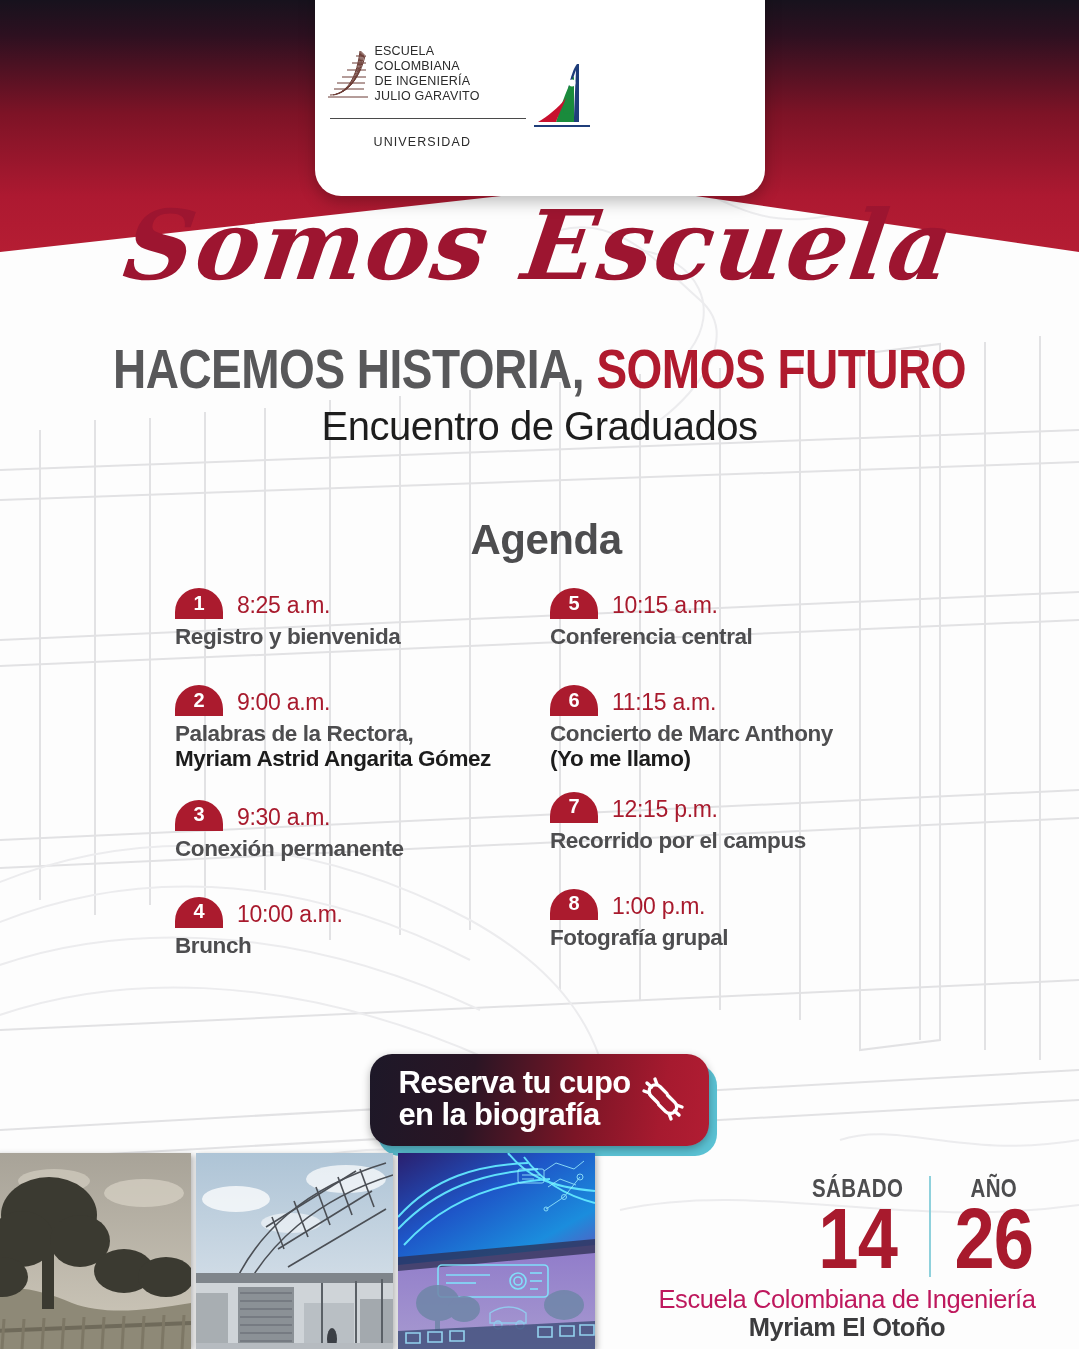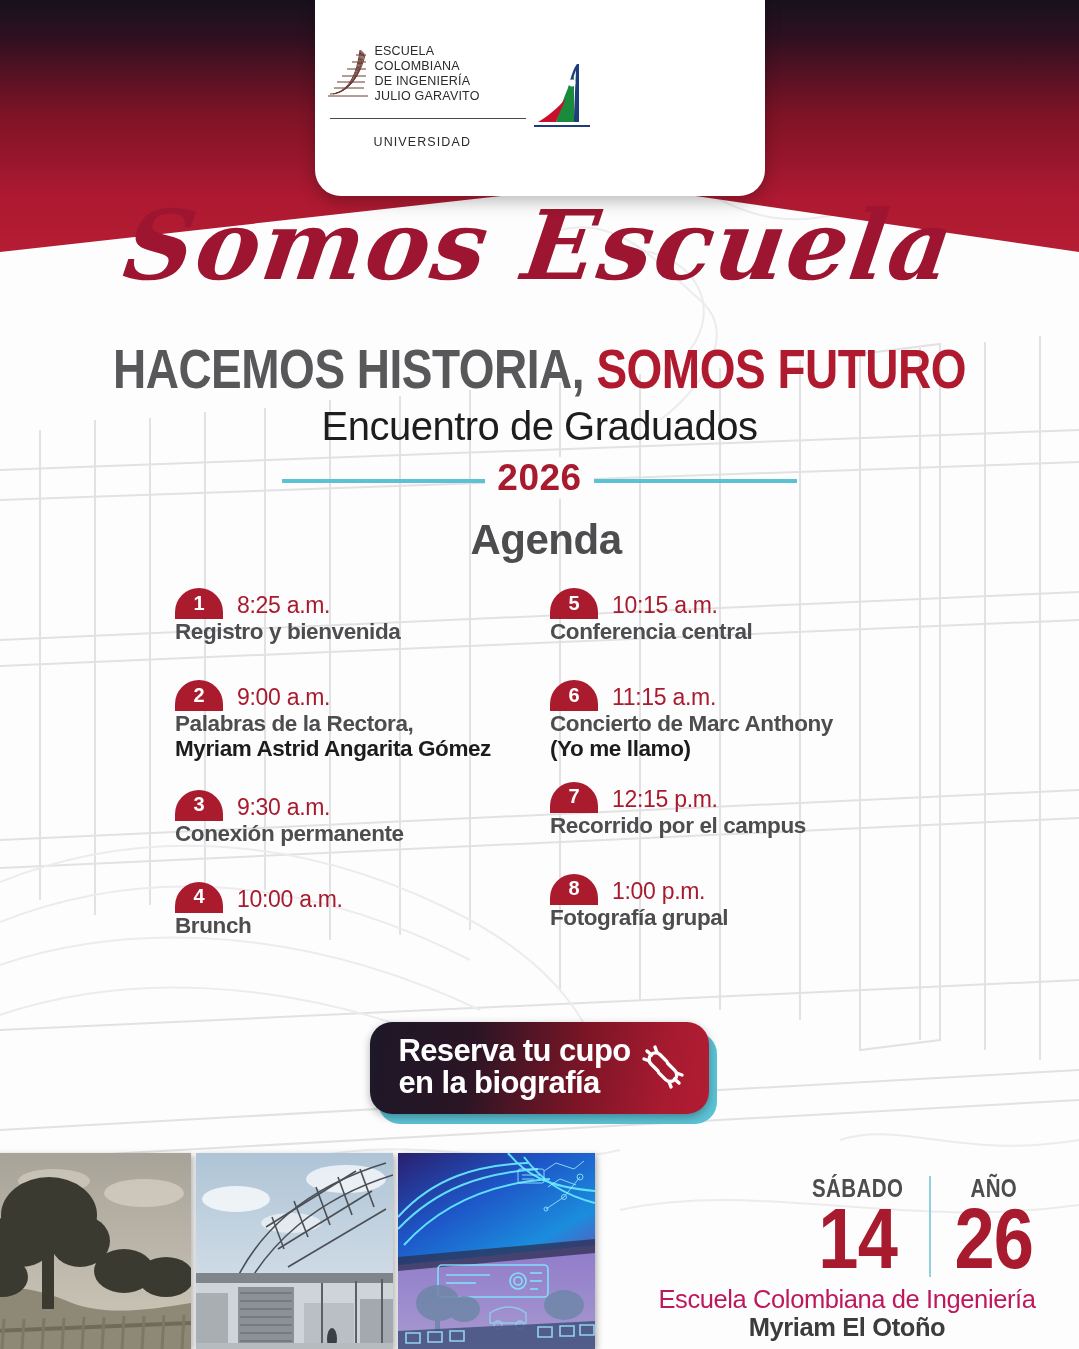--- a/index.html
+++ b/index.html
@@ -27,21 +27,21 @@
     clip-path:polygon(0 0,100% 0,100% 100%,0 66%);
     filter:drop-shadow(0 6px 8px rgba(0,0,0,.22));}
 
   
   .logo-card{position:absolute;top:-26px;left:50%;transform:translateX(-50%);
     width:450px;height:200px;background:#fff;border-radius:0 0 26px 26px;
     box-shadow:0 6px 16px rgba(0,0,0,.25);
     display:flex;align-items:center;justify-content:center;gap:6px;z-index:6;padding-top:22px;}
 
   .uni-logo{display:flex;align-items:flex-start;gap:8px;flex-direction:column;width:200px;}
-  .uni-top{display:flex;align-items:flex-start;gap:7px;}
+  .uni-top{display:flex;align-items:center;gap:7px;}
   .uni-mark{width:40px;height:58px;flex:none;}
   .uni-words{font-size:12.5px;line-height:1.22;color:#2b2b2b;letter-spacing:.2px;white-space:nowrap;}
   .uni-words span{display:block;}
   .uni-rule{width:196px;height:1px;background:#4a4a4a;margin:5px 0 0 2px;}
   .uni-sub{font-size:12.5px;color:#2b2b2b;letter-spacing:1.1px;margin:8px 0 0 46px;}
 
   .aeci-logo{display:flex;align-items:center;gap:5px;width:218px;}
   .aeci-mark{width:56px;height:72px;flex:none;}
   .aeci-words{display:flex;flex-direction:column;align-items:flex-start;}
   .aeci-name{font-size:34px;font-weight:bold;color:#1f3d7a;letter-spacing:-1px;line-height:.92;}
@@ -70,31 +70,31 @@
   
   .agenda{position:absolute;top:588px;left:0;right:0;display:flex;padding:0 170px 0 175px;gap:40px;}
   .col{flex:1;display:flex;flex-direction:column;}
   .col-right{margin-left:-24px;}
   .item{margin-bottom:18px;}
   .item-head{display:flex;align-items:flex-end;gap:14px;}
   .badge{width:48px;height:30px;background:#ab1b2e;border-radius:26px 26px 0 0;
     color:#fff;font-size:20px;font-weight:bold;display:flex;align-items:center;justify-content:center;
     padding-bottom:1px;flex:none;}
   .time{font-size:23px;color:#a81a2d;line-height:1;padding-bottom:2px;letter-spacing:-.3px;}
-  .desc{font-size:22.5px;font-weight:bold;color:#4d4d4f;line-height:1.12;letter-spacing:-.4px;}
+  .desc{font-size:22.5px;font-weight:bold;color:#4d4d4f;line-height:1.12;margin-top:5px;letter-spacing:-.4px;}
   .desc .strong{color:#1c1c1c;display:block;}
   .it-2{margin-bottom:28px;}
   .it-1{margin-bottom:36px;}
   .it-3{margin-bottom:36px;}
   .it-5{margin-bottom:36px;}
   .it-6{margin-bottom:20px;}
   .it-7{margin-bottom:36px;}
 
   
-  .cta-wrap{position:absolute;top:1022px;left:0;right:0;display:flex;justify-content:center;}
+  .cta-wrap{position:absolute;top:1054px;left:0;right:0;display:flex;justify-content:center;}
   .cta{position:relative;}
   .cta-shadow{position:absolute;left:8px;top:10px;width:100%;height:100%;border-radius:22px;background:#5bc2d4;}
   .cta-btn{position:relative;display:flex;align-items:center;gap:8px;
     padding:13px 22px 15px 28px;border-radius:22px;
     background:linear-gradient(100deg,#1d1828 0%,#2a1524 30%,#7c1526 62%,#a61a2f 85%,#b21d33 100%);
     box-shadow:0 3px 8px rgba(0,0,0,.3);}
   .cta-text{color:#fff;font-size:31px;font-weight:bold;line-height:1.04;letter-spacing:-.6px;}
   .cta-text .l2{display:block;}
   .cta-icon{width:48px;height:48px;flex:none;}
 
@@ -218,24 +218,20 @@
 
   <div class="script-title">Somos Escuela</div>
 
   <div class="headline">
     <span class="grey">HACEMOS HISTORIA,</span>
     <span class="red">SOMOS FUTURO</span>
   </div>
 
   <div class="subtitle">Encuentro de Graduados</div>
 
-  <div class="year-row">
-    <div class="tealline"></div>
-    <div class="year">2026</div>
-  </div>
 
   <div class="agenda-title">Agenda</div>
 
   <div class="agenda">
 
     <div class="col col-left">
 
       <div class="item it-1">
         <div class="item-head">
           <div class="badge">1</div>

